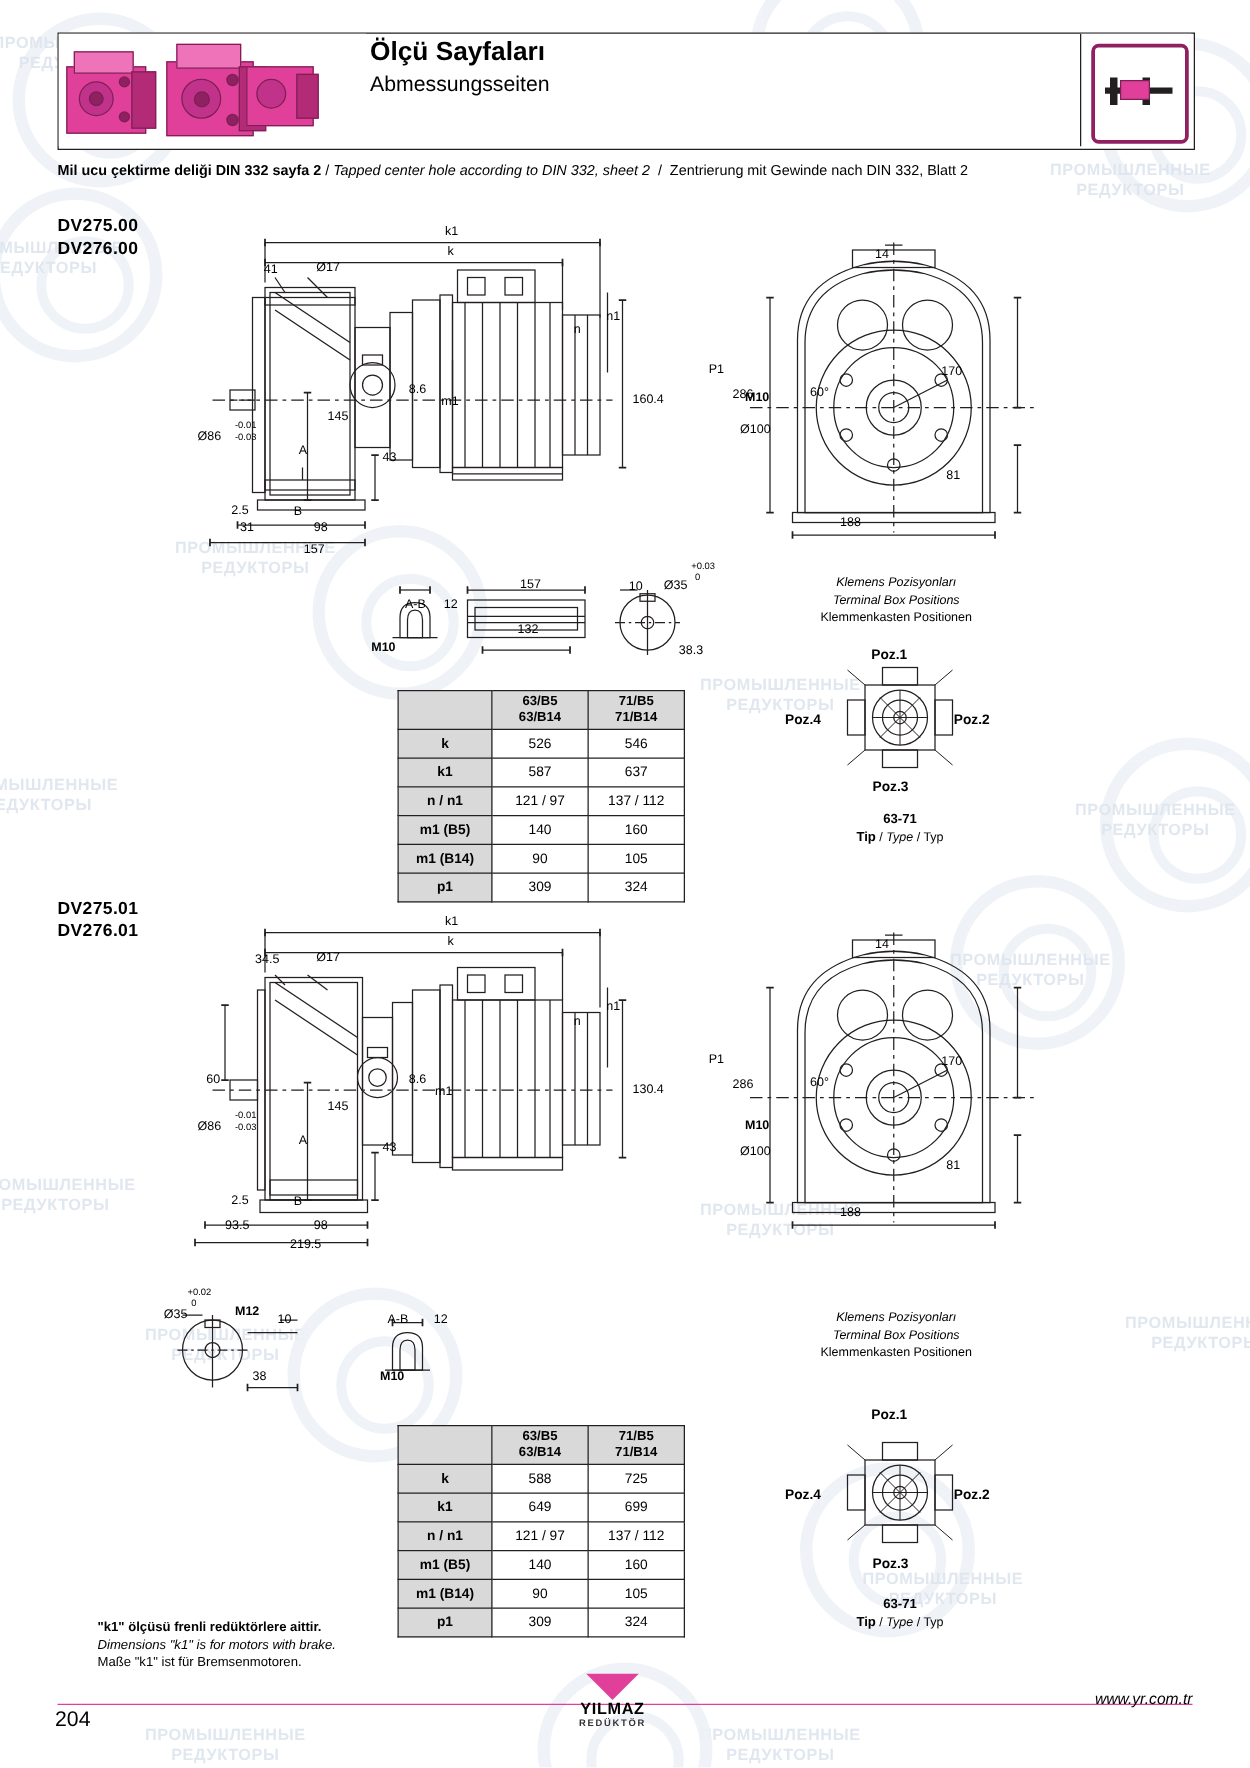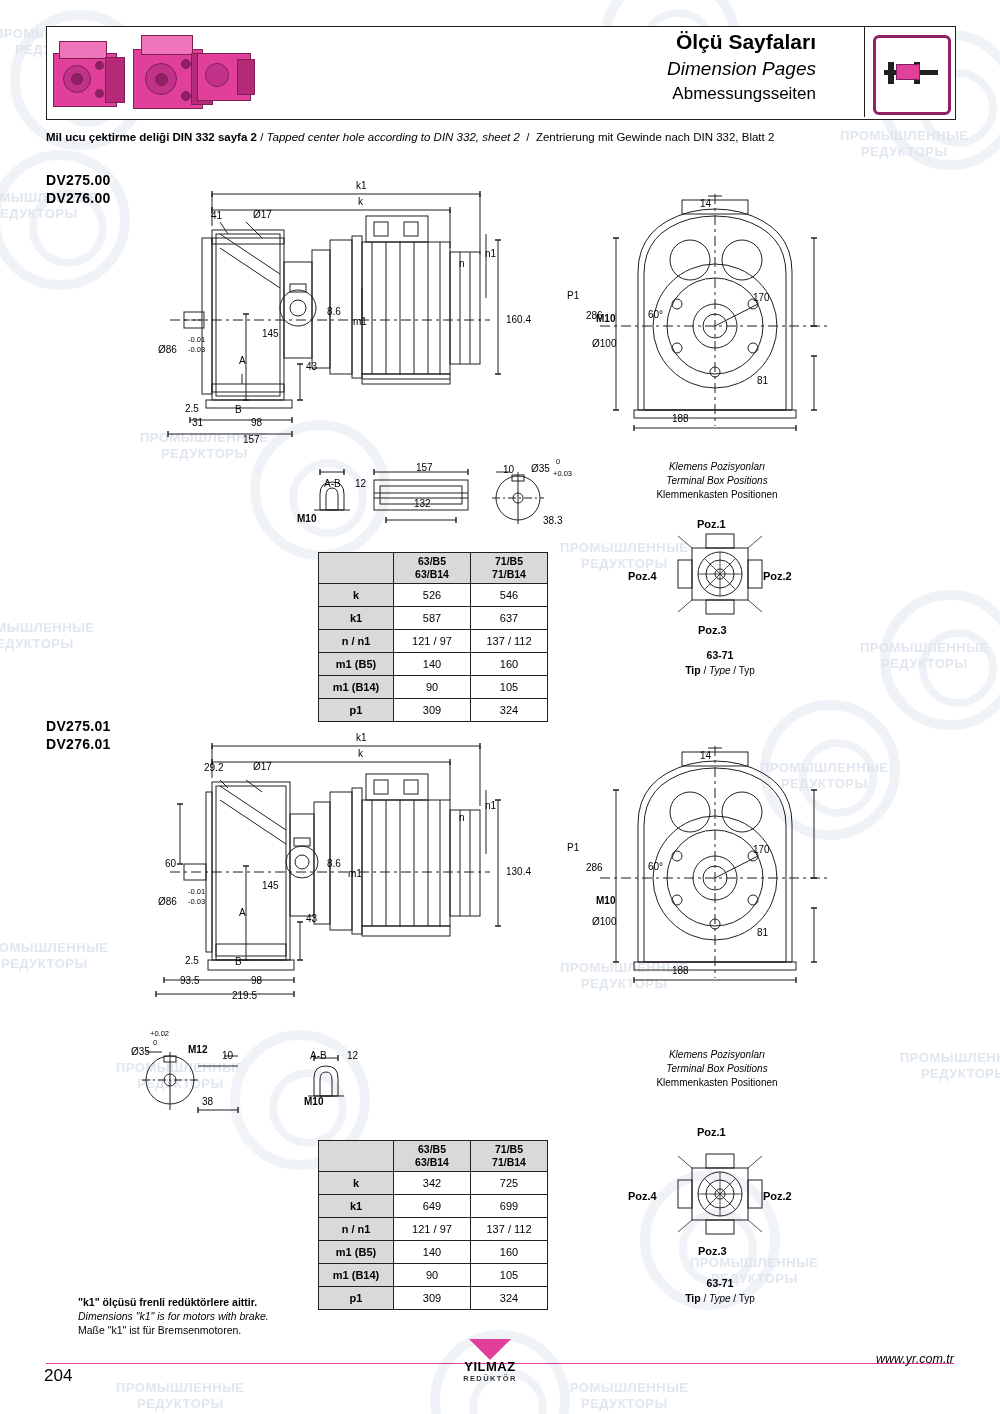--- a/index.html
+++ b/index.html
@@ -49,21 +49,21 @@
     position:absolute;left:1px;top:1px;width:246px;height:90px;background:#fff;
     overflow:hidden;
   }
   .gear{position:absolute;}
   .gbox{position:absolute;background:#e0409a;border:1px solid #7e1f56;}
   .gbox.light{background:#ef73b8;}
   .gbox.dark{background:#b32b76;}
   .gcirc{position:absolute;border-radius:50%;background:#c1338a;border:1px solid #7e1f56;}
   .gcirc.sm{background:#8f2061;}
 
-  .hdr-titles{position:absolute;left:250px;top:2px;width:520px;text-align:right;}
+  .hdr-titles{position:absolute;left:250px;top:2px;width:520px;text-align:left;}
   .t1{font-size:21px;font-weight:bold;line-height:28px;}
   .t2{font-size:19px;font-style:italic;line-height:26px;}
   .t3{font-size:17px;line-height:24px;}
   .hdr-icon{
     position:absolute;right:1px;top:1px;width:88px;height:90px;
     border-left:1px solid #231f20;
     background:#fff;
   }
   .hdr-icon-inner{
     position:absolute;left:8px;top:8px;width:72px;height:74px;
@@ -220,21 +220,20 @@
       </div>
       <div class="gear" style="left:150px;top:26px;">
         <div class="gbox" style="left:0;top:0;width:52px;height:46px;"></div>
         <div class="gbox dark" style="left:40px;top:6px;width:16px;height:34px;"></div>
         <div class="gcirc" style="left:8px;top:10px;width:22px;height:22px;"></div>
       </div>
     </div>
 
     <div class="hdr-titles">
       <div class="t1">Ölçü Sayfaları</div>
-      <div class="t2">Dimension Pages</div>
       <div class="t3">Abmessungsseiten</div>
     </div>
 
     <div class="hdr-icon">
       <div class="hdr-icon-inner">
         <div class="caliper">
           <div class="cal-bar"></div>
             <div class="cal-j1"></div>
             <div class="cal-j2"></div>
             <div class="cal-body"></div>
@@ -426,21 +425,21 @@
     </g>
   </svg>
 
   <div class="lbl" style="left:324px;top:478px;">A-B</div>
   <div class="lbl" style="left:355px;top:478px;">12</div>
   <div class="lbl b" style="left:297px;top:513px;">M10</div>
   <div class="lbl" style="left:416px;top:462px;">157</div>
   <div class="lbl" style="left:414px;top:498px;">132</div>
   <div class="lbl" style="left:503px;top:464px;">10</div>
   <div class="lbl" style="left:531px;top:463px;">Ø35</div>
-  <div class="lbl tiny" style="left:553px;top:470px;">+0.03</div>
+  <div class="lbl tiny" style="left:553px;top:449px;">+0.03</div>
   <div class="lbl tiny" style="left:556px;top:458px;">0</div>
   <div class="lbl" style="left:543px;top:515px;">38.3</div>
 
   <table class="dim" style="left:318px;top:552px;">
     <tbody>
         <tr>
       <th></th>
       <th>
         <span>63/B5</span><br>
         <span>63/B14</span>
@@ -585,21 +584,21 @@
       <path d="M14 247 l0 6 M144 247 l0 6" stroke-width="1.4"></path>
       <line x1="6" y1="264" x2="144" y2="264"></line>
       <path d="M6 261 l0 6 M144 261 l0 6" stroke-width="1.4"></path>
       <line x1="96" y1="50" x2="112" y2="62"></line>
       <line x1="70" y1="50" x2="78" y2="58"></line>
     </g>
   </svg>
 
   <div class="lbl" style="left:356px;top:732px;">k1</div>
   <div class="lbl" style="left:358px;top:748px;">k</div>
-  <div class="lbl" style="left:204px;top:762px;">29.2</div>
+  <div class="lbl" style="left:204px;top:762px;">34.5</div>
   <div class="lbl" style="left:253px;top:761px;">Ø17</div>
   <div class="lbl" style="left:327px;top:858px;">8.6</div>
   <div class="lbl" style="left:459px;top:812px;">n</div>
   <div class="lbl" style="left:485px;top:800px;">n1</div>
   <div class="lbl" style="left:348px;top:868px;">m1</div>
   <div class="lbl" style="left:506px;top:866px;">130.4</div>
   <div class="lbl" style="left:262px;top:880px;">145</div>
   <div class="lbl" style="left:306px;top:913px;">43</div>
   <div class="lbl" style="left:165px;top:858px;">60</div>
   <div class="lbl tiny" style="left:188px;top:888px;">-0.01</div>
@@ -695,21 +694,21 @@
         <span>63/B5</span><br>
         <span>63/B14</span>
       </th>
       <th>
         <span>71/B5</span><br>
         <span>71/B14</span>
       </th>
     </tr>
     <tr>
       <td class="rh">k</td>
-      <td class="v">342</td>
+      <td class="v">588</td>
       <td class="v">725</td>
     </tr>
     <tr>
       <td class="rh">k1</td>
       <td class="v">649</td>
       <td class="v">699</td>
     </tr>
     <tr>
       <td class="rh">n / n1</td>
       <td class="v">121 / 97</td>

